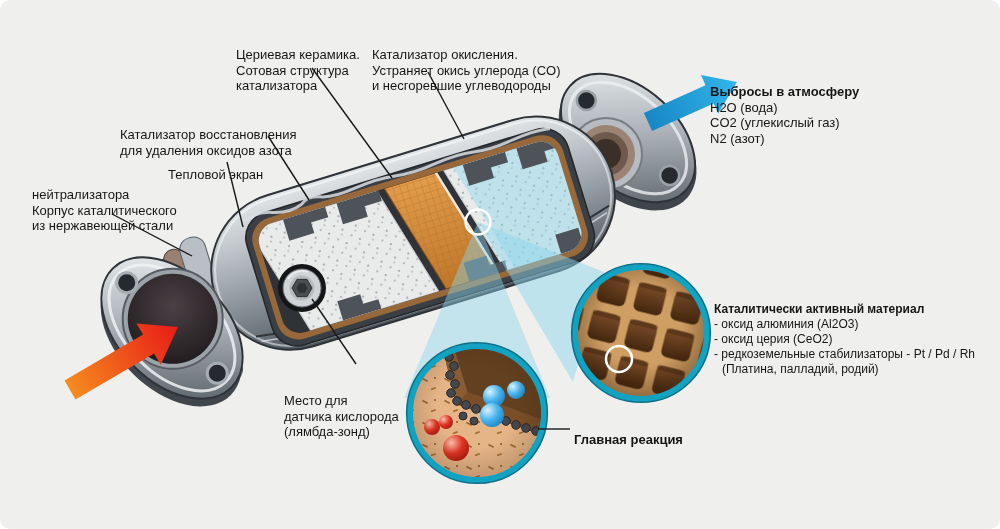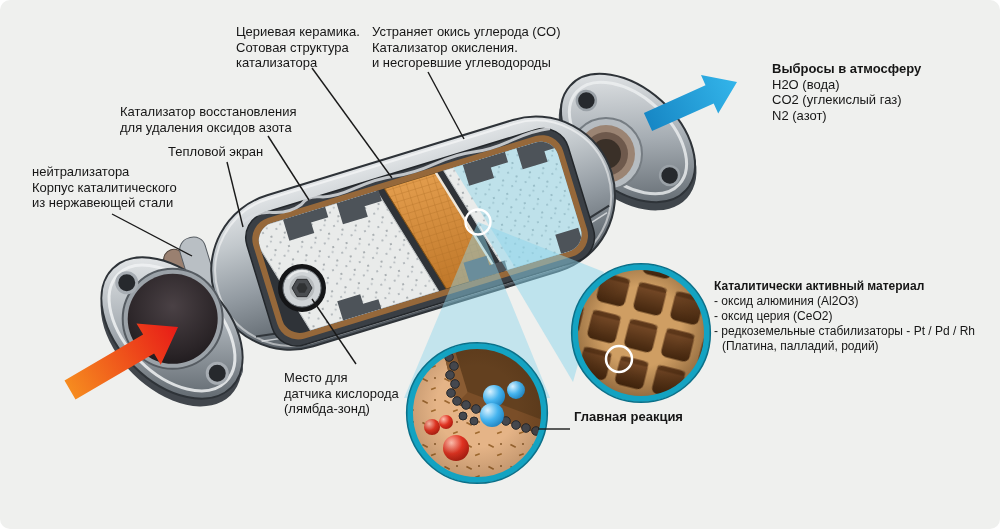--- a/index.html
+++ b/index.html
@@ -2,21 +2,21 @@
 <html><head>
 <meta charset="utf-8">
 <style>
   html,body{margin:0;padding:0;background:#ffffff;}
   #stage{
     position:relative;width:1000px;height:529px;margin:0 auto;
     background:#eff0ee;border-radius:10px;overflow:hidden;
     font-family:"Liberation Sans", sans-serif;color:#161616;
   }
   #art{position:absolute;left:0;top:0;width:1000px;height:529px;}
-  .lbl{position:absolute;font-size:13px;line-height:15.5px;white-space:nowrap;}
+  .lbl{position:absolute;font-size:13px;line-height:15.5px;white-space:nowrap;margin-top:23px;}
   .lbl div{white-space:nowrap;}
   .bold{font-weight:bold;}
   .small{font-size:12px;line-height:15px;}
   .indent{padding-left:8px;}
 </style>
 </head>
 <body>
 
 <div id="stage">
 
@@ -236,26 +236,26 @@
     <polygon points="643.9,112.9 705.5,85.2 701,75.1 737,82 718.2,113.5 713.7,103.4 652.1,131.1" fill="url(#gBlueArrow)"></polygon>
   </svg>
 
   <div class="lbl" style="left:236px;top:24px">
     <div>Цериевая керамика.</div>
     <div>Сотовая структура</div>
     <div>катализатора</div>
   </div>
 
   <div class="lbl" style="left:372px;top:24px">
+    <div>Катализатор окисления.</div>
     <div>Устраняет окись углерода (CO)</div>
-    <div>Катализатор окисления.</div>
     <div>и несгоревшие углеводороды</div>
   </div>
 
-  <div class="lbl" style="left:772px;top:61px">
+  <div class="lbl" style="left:710px;top:61px">
     <div class="bold">Выбросы в атмосферу</div>
     <div>H2O (вода)</div>
     <div>CO2 (углекислый газ)</div>
     <div>N2 (азот)</div>
   </div>
 
   <div class="lbl" style="left:120px;top:104px">
     <div>Катализатор восстановления</div>
     <div>для удаления оксидов азота</div>
   </div>

